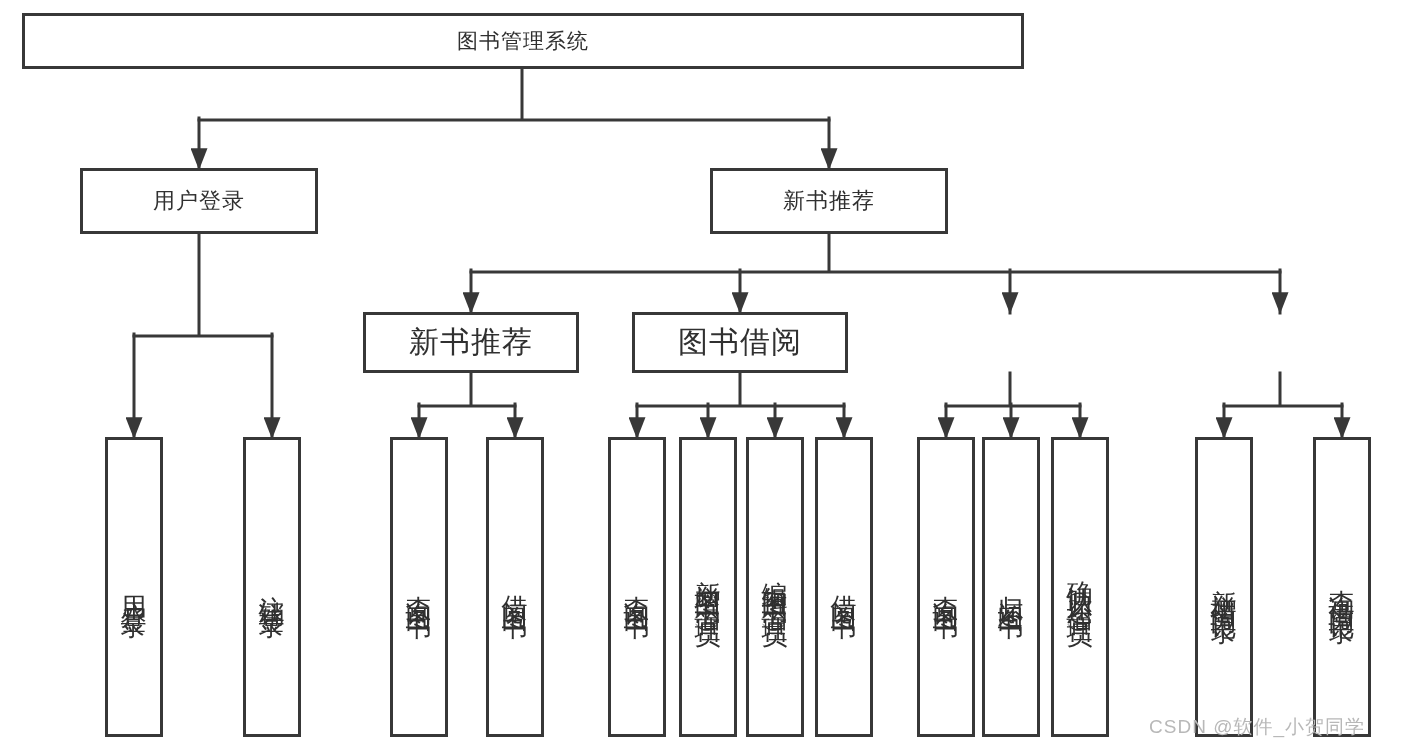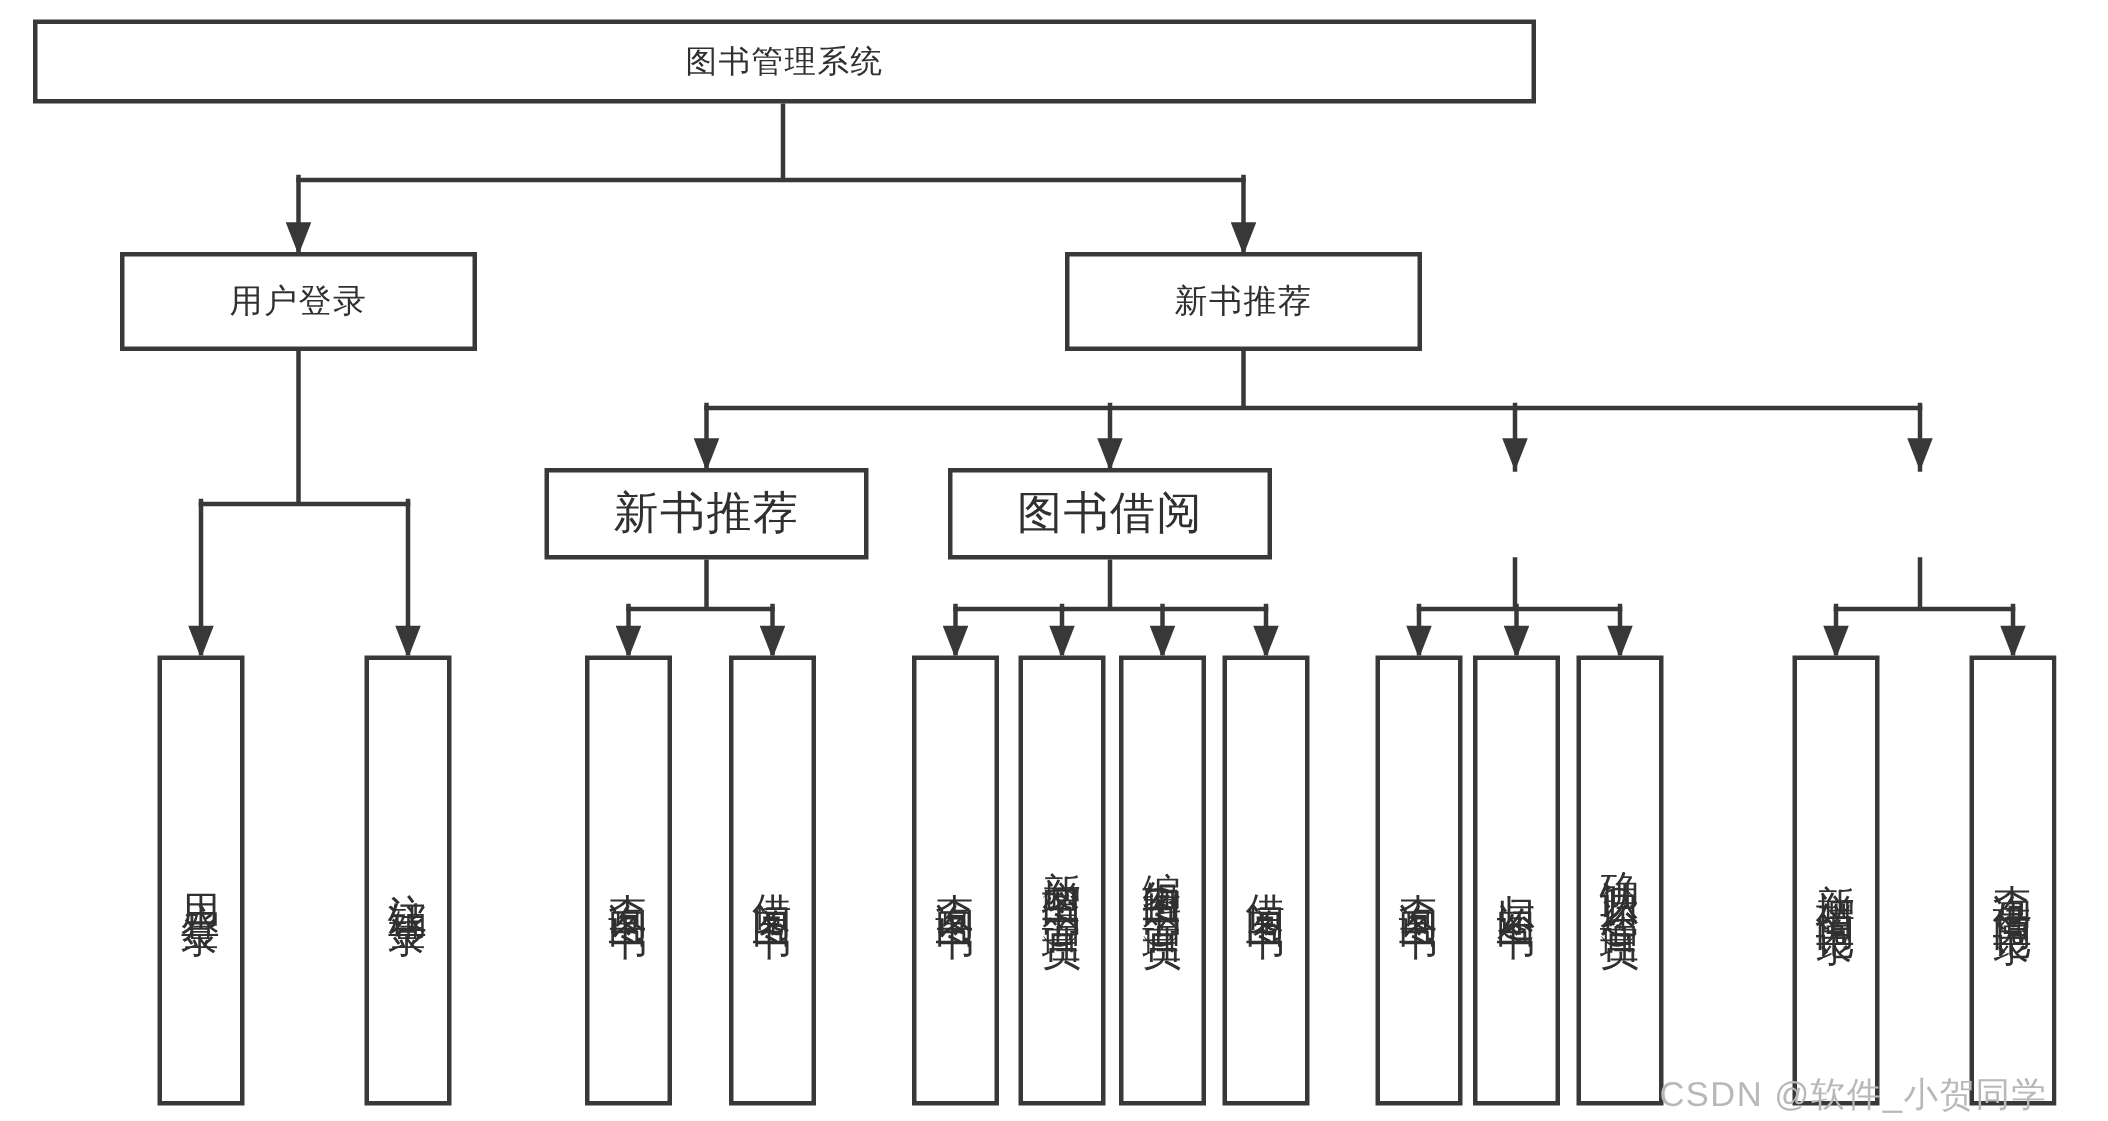--- a/index.html
+++ b/index.html
@@ -59,21 +59,21 @@
     writing-mode: vertical-rl;
     text-orientation: mixed;
     letter-spacing: 6px;
     line-height: 1;
     white-space: nowrap;
   }
   .watermark {
     position: absolute;
     right: 6px;
     top: 714px;
-    font-size: 23px;
+    font-size: 19px;
     color: #b8b8b8;
     letter-spacing: 1px;
     white-space: nowrap;
   }
 </style>
 </head>
 <body>
 
 <div class="stage">
 

